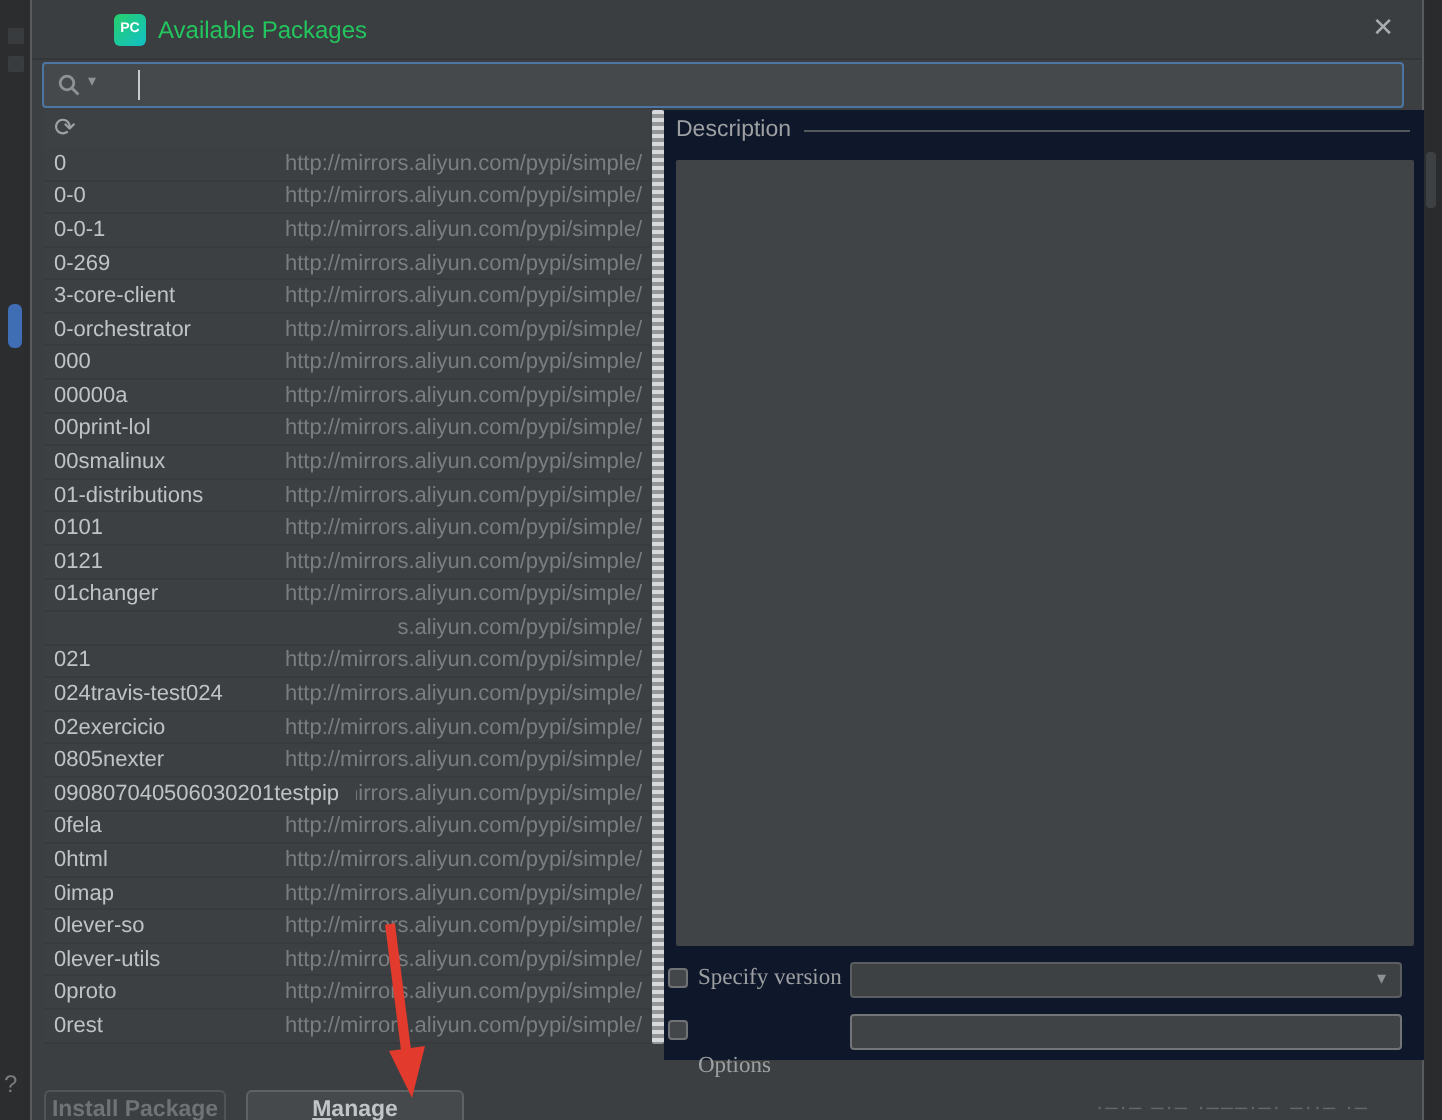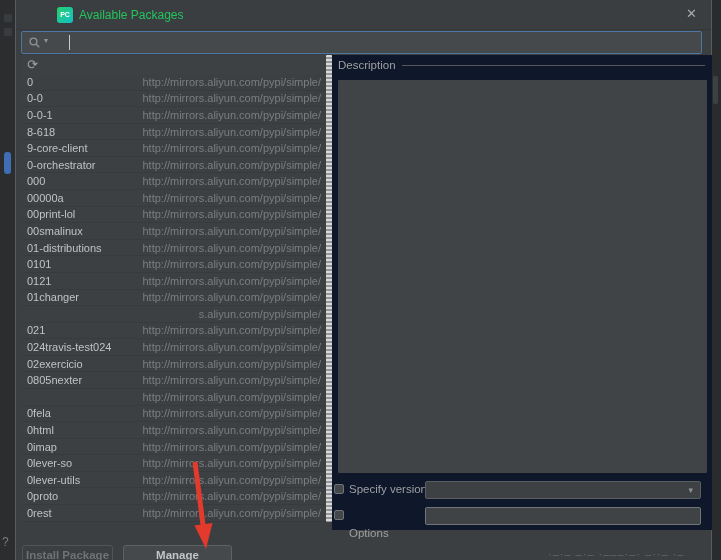--- a/index.html
+++ b/index.html
@@ -52,21 +52,21 @@
            background:repeating-linear-gradient(180deg,#d8d9da 0 2px,#939597 2px 4px);}
 
   
   .rightpane{position:absolute;left:316px;top:55px;width:380px;height:475px;background:#0f172a;}
   .deschead{position:absolute;left:0;top:2px;width:100%;height:16px;display:flex;align-items:center;}
   .desclabel{margin-left:6px;font-size:11.5px;color:#9da0a2;flex-shrink:0;}
   .descline{flex:1;height:1px;background:#55585a;margin:0 7px 0 6px;}
   .descbody{position:absolute;left:6px;top:25px;width:369px;height:393px;background:#414446;border-radius:1px;}
   .cb{position:absolute;width:10px;height:10px;box-sizing:border-box;background:#43474a;
       border:1px solid #6f7375;border-radius:2px;}
-  .cblabel{position:absolute;font-size:11.5px;color:#9da0a2;}
+  .cblabel{position:absolute;font-size:11.5px;color:#9da0a2;font-family:Liberation Serif, serif;}
   .combo{position:absolute;left:93px;top:426px;width:276px;height:18px;box-sizing:border-box;
          background:#3d4143;border:1px solid #5a5e60;border-radius:2px;}
   .comboarrow{position:absolute;right:7px;top:3px;font-size:9px;color:#8f9294;
               font-family:"DejaVu Sans",sans-serif;}
   .field{position:absolute;left:93px;top:452px;width:276px;height:18px;box-sizing:border-box;
          background:#3f4345;border:1px solid #71757 7;border:1px solid #717577;border-radius:2px;}
 
   
   .btn{position:absolute;top:545px;height:21px;box-sizing:border-box;background:#45494b;
        border:1px solid #5e6264;border-radius:3px;color:#c2c5c7;font-size:11.5px;
@@ -131,27 +131,27 @@
               <span class="purl">http://mirrors.aliyun.com/pypi/simple/</span>
             </span>
           </div>
           <div class="row">
             <span class="pname">0-0-1</span>
             <span class="urlwrap">
               <span class="purl">http://mirrors.aliyun.com/pypi/simple/</span>
             </span>
           </div>
           <div class="row">
-            <span class="pname">8-618</span>
-            <span class="urlwrap">
-              <span class="purl">http://mirrors.aliyun.com/pypi/simple/</span>
-            </span>
-          </div>
-          <div class="row">
-            <span class="pname">9-core-client</span>
+            <span class="pname">0-269</span>
+            <span class="urlwrap">
+              <span class="purl">http://mirrors.aliyun.com/pypi/simple/</span>
+            </span>
+          </div>
+          <div class="row">
+            <span class="pname">3-core-client</span>
             <span class="urlwrap">
               <span class="purl">http://mirrors.aliyun.com/pypi/simple/</span>
             </span>
           </div>
           <div class="row">
             <span class="pname">0-orchestrator</span>
             <span class="urlwrap">
               <span class="purl">http://mirrors.aliyun.com/pypi/simple/</span>
             </span>
           </div>
@@ -226,20 +226,21 @@
               <span class="purl">http://mirrors.aliyun.com/pypi/simple/</span>
             </span>
           </div>
           <div class="row">
             <span class="pname">0805nexter</span>
             <span class="urlwrap">
               <span class="purl">http://mirrors.aliyun.com/pypi/simple/</span>
             </span>
           </div>
           <div class="row">
+            <span class="pname">090807040506030201testpip</span>
             <span class="urlwrap">
               <span class="purl">http://mirrors.aliyun.com/pypi/simple/</span>
             </span>
           </div>
           <div class="row">
             <span class="pname">0fela</span>
             <span class="urlwrap">
               <span class="purl">http://mirrors.aliyun.com/pypi/simple/</span>
             </span>
           </div>

